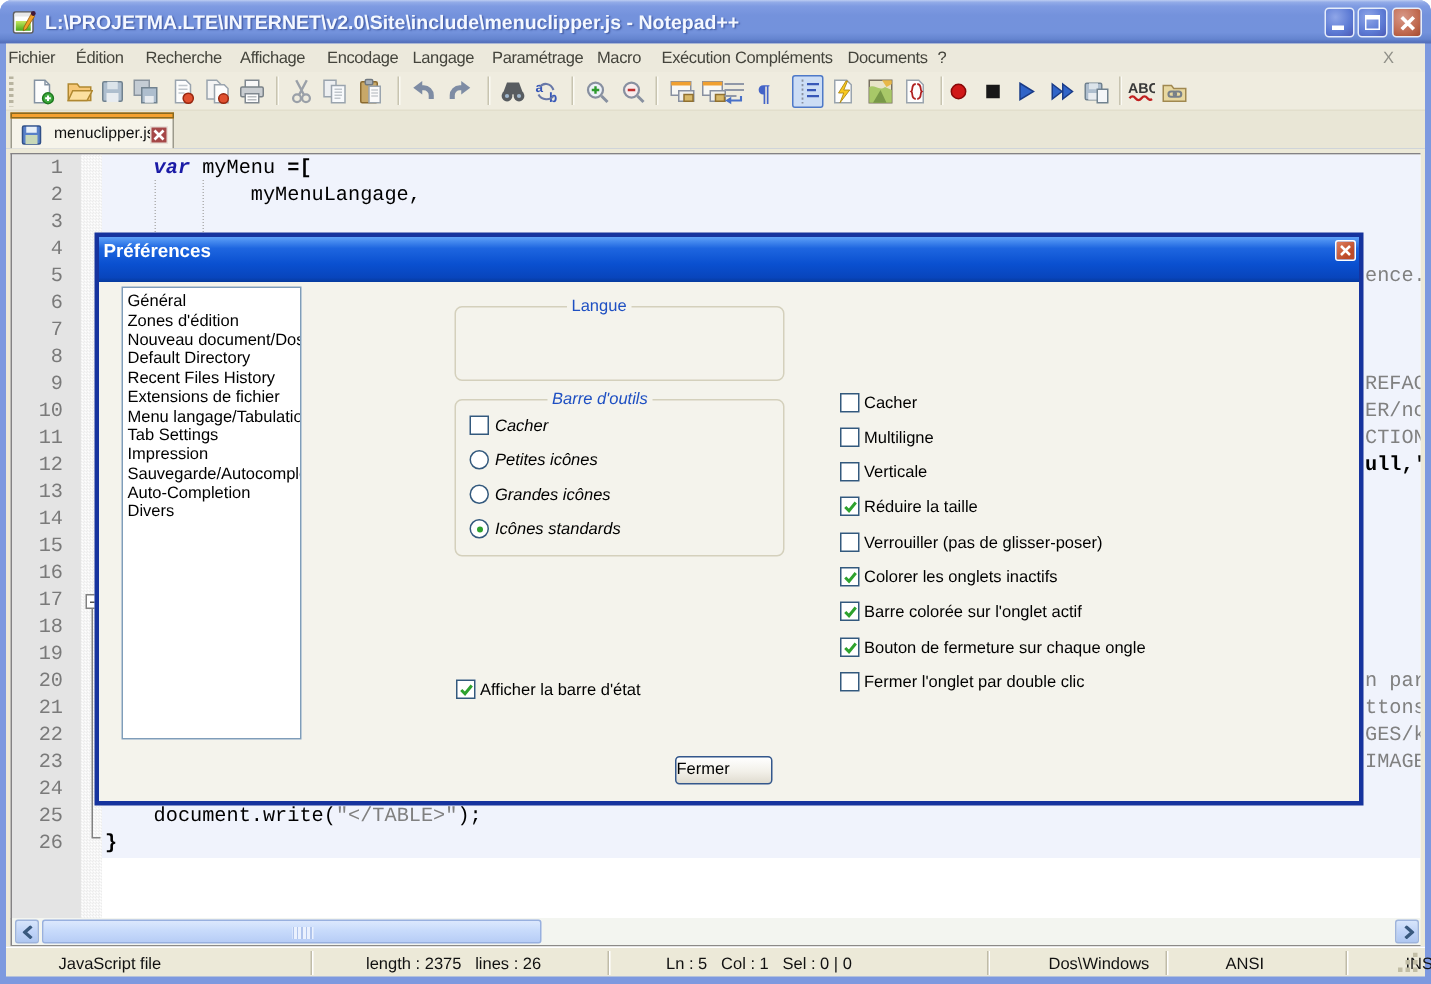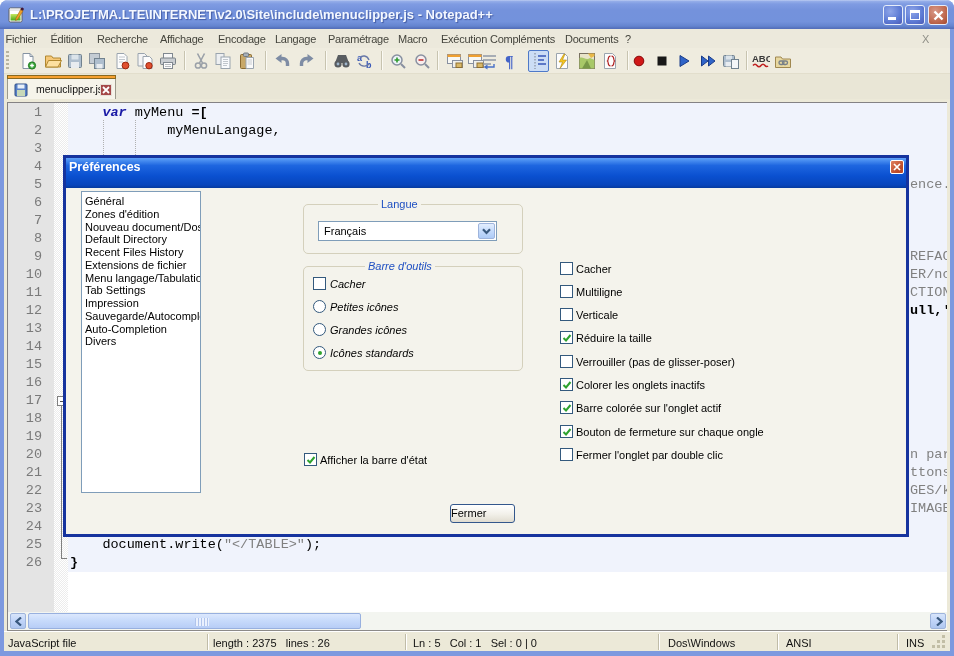--- a/index.html
+++ b/index.html
@@ -49,21 +49,21 @@
 .guide {position:absolute; width:1px; background:repeating-linear-gradient(180deg,#B0B0B0 0 1px,transparent 1px 2px);}
 #hscroll {position:absolute; left:7px; top:612px; width:940px; height:18px; background:#F3F5F0; border-left:1px solid #848284;}
 .sbtn {position:absolute; top:1px; width:16px; height:16px; border-radius:2px;
   background:linear-gradient(180deg,#D7E5FB,#C0D4F8 50%,#AFC7F0); border:1px solid #9EB4DC;}
 #hthumb {position:absolute; left:20px; top:1px; width:333px; height:16px; border-radius:2px;
   background:linear-gradient(180deg,#DCE8FD,#C8DBFB 45%,#B7CDF6); border:1px solid #98B0DF;}
 #hgrip {position:absolute; left:166px; top:4px; width:14px; height:8px;
   background:repeating-linear-gradient(90deg,#B0C4EC 0 1px,#EAF1FE 1px 3px);}
 #status {position:absolute; left:4px; top:631px; width:946px; height:20px;
   background:#ECE9D8; border-top:1px solid #FFFFFF;}
-.st {position:absolute; top:5px; font-size:11px; color:#111; white-space:nowrap;}
+.st {position:absolute; top:5px; font-size:11px; color:#111; white-space:nowrap;margin-left:31px;}
 .stsep {position:absolute; top:2px; width:2px; height:16px;
   border-left:1px solid #C0BCA8; border-right:1px solid #FFFFFF;}
 #dlg {position:absolute; left:63px; top:155px; width:846px; height:382px;
   border:3px solid #16339E; background:#F4F3EC;}
 #dlgcap {position:absolute; left:0; top:0; width:840px; height:30px;
   background:linear-gradient(180deg,#5EA1F8 0%,#1E66E0 25%,#0A50D0 60%,#0845BC 90%,#063A9E 100%);}
 #dlgtitle {position:absolute; left:3px; top:2px; font-size:12.5px; font-weight:bold; color:#fff;}
 #dlgx {position:absolute; left:824px; top:2px; width:14px; height:14px; border-radius:2px;
   background:linear-gradient(135deg,#E08060,#BC4A28 70%); border:1px solid #fff;}
 .grp {position:absolute; border:1px solid #D4D0BC; border-radius:5px;}
@@ -389,28 +389,20 @@
       <div>Menu langage/Tabulatio</div>
         <div>Tab Settings</div>
         <div>Impression</div>
       <div>Sauvegarde/Autocomple</div>
         <div>Auto-Completion</div>
         <div>Divers</div>
     </div>
     <div class="grp" style="left:237px; top:46px; width:220px; height:50px;">
       <div class="grptitle" style="left:74px">Langue</div>
     </div>
-    <div id="combo">
-        <div class="lbl" style="left:5px;top:3px">Français</div>
-      <div id="combobtn">
-          <svg style="left:3px;top:4px" width="9" height="7" viewBox="0 0 9 7">
-        <path d="M1 1.2 L4.5 5 L8 1.2" stroke="#39597E" stroke-width="2.2" fill="none"></path>
-          </svg>
-        </div>
-    </div>
     <div class="grp" style="left:237px; top:108px; width:220px; height:105px;font-style:italic;">
       <div class="grptitle" style="left:61px">Barre d'outils</div>
       <div class="cb" style="left:9px; top:10px"></div>
         <div class="lbl" style="left:26px; top:11px">Cacher</div>
       <div class="rd" style="left:9px; top:33px"></div>
         <div class="lbl" style="left:26px; top:34px">Petites icônes</div>
       <div class="rd" style="left:9px; top:56px"></div>
         <div class="lbl" style="left:26px; top:57px">Grandes icônes</div>
       <div class="rd" style="left:9px; top:79px">
           <div class="rdot"></div>

